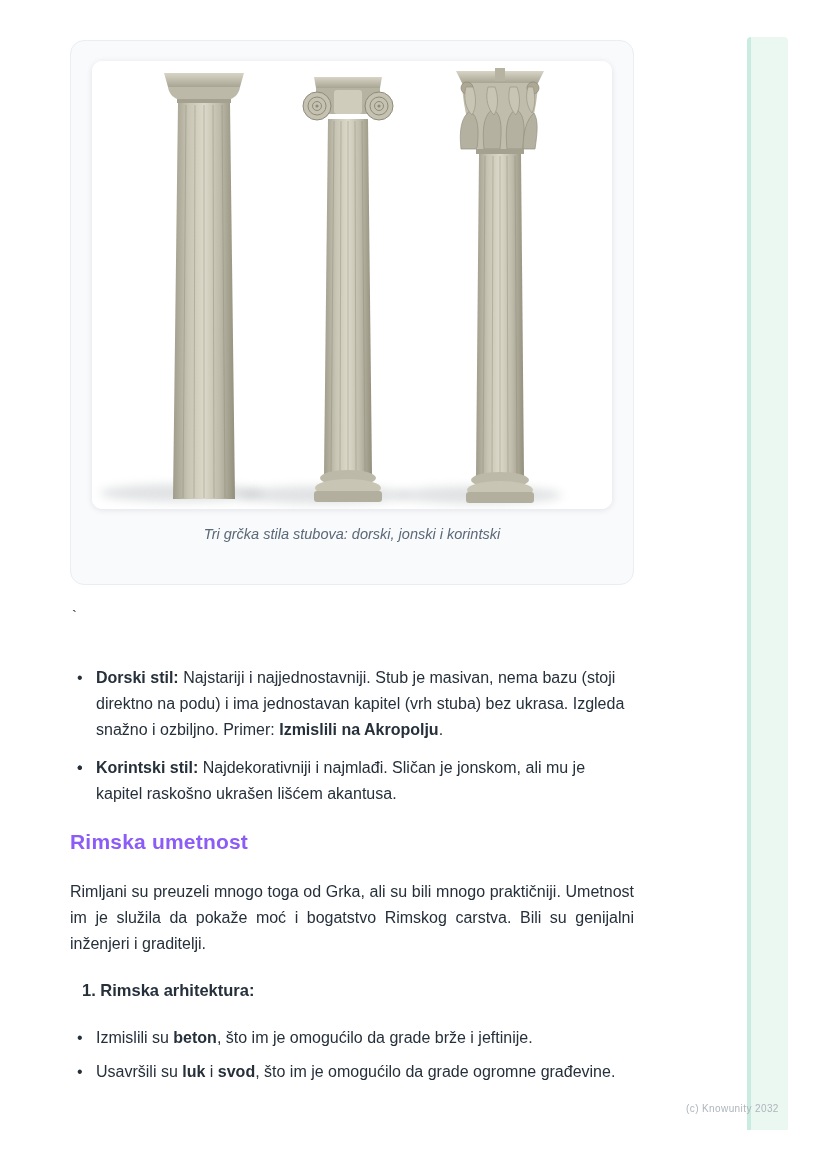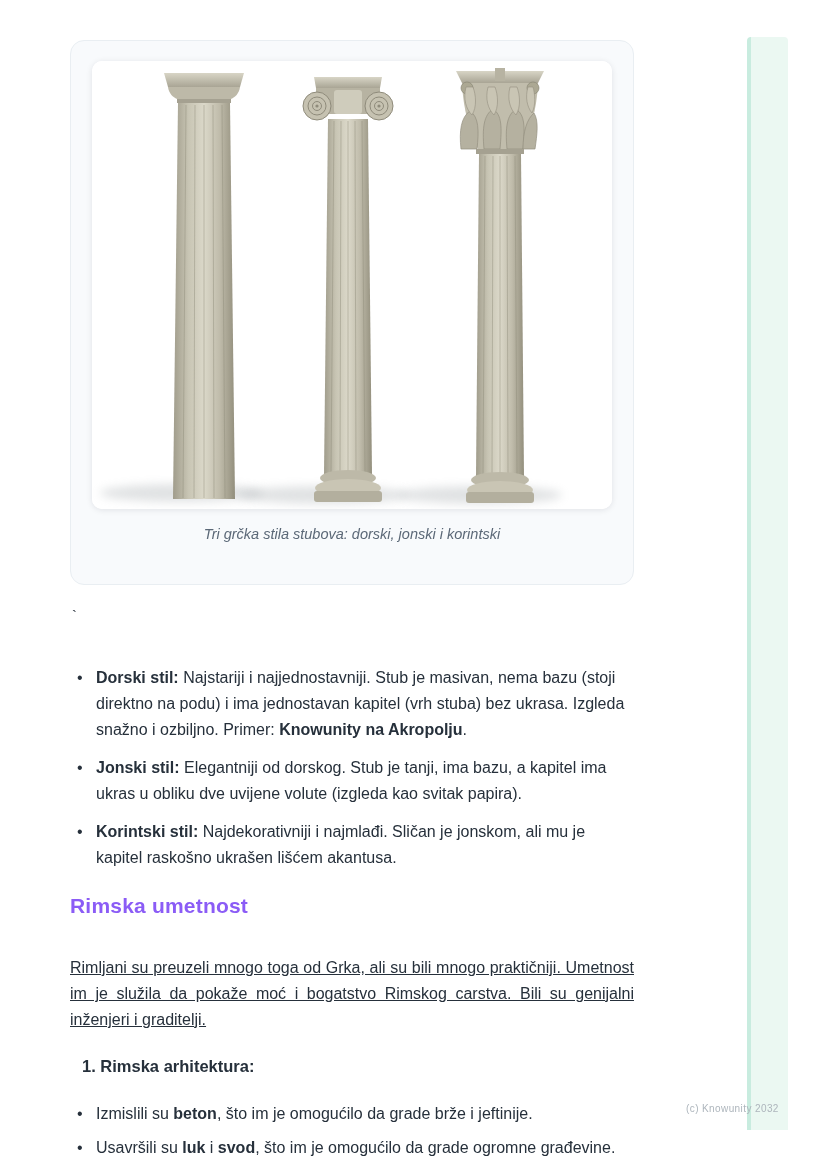--- a/index.html
+++ b/index.html
@@ -45,22 +45,22 @@
     position:absolute; left:7px; top:0; font-size:16px; line-height:26px; color:#26303b;
   }
   ul.bullets.roman { margin-top:22px; }
   ul.bullets.roman li { margin-bottom:8px; }
 
   h2.section-heading {
     margin:22px 0 0 0; font-size:21px; line-height:26px; font-weight:700;
     color:#8b5cf6; letter-spacing:.2px;
   }
   p.para {
-    margin:36px 0 0 0; font-size:16px; line-height:26px;
-    text-align:justify; color:#26303b;text-decoration:underline;
+    margin:24px 0 0 0; font-size:16px; line-height:26px;
+    text-align:justify; color:#26303b;
   }
   p.subhead { margin:20px 0 0 12px; font-size:16.5px; line-height:26px; font-weight:700; }
 
   .watermark {
     position:absolute; left:686px; top:1103px; z-index:3;
     font-size:10px; letter-spacing:.4px; color:#adb5bc;
   }
 </style>
 </head>
 <body>
@@ -146,25 +146,24 @@
         </svg>
       </div>
       <figcaption>Tri grčka stila stubova: dorski, jonski i korintski</figcaption>
     </figure>
 
     <div class="stray">`</div>
 
     <ul class="bullets greek">
       <li>
         <span class="marker">•</span>
-        <span class="li-text"><span style="font-weight: 700;">Dorski stil:</span><span> Najstariji i najjednostavniji. Stub je masivan, nema bazu (stoji direktno na podu) i ima jednostavan kapitel (vrh stuba) bez ukrasa. Izgleda snažno i ozbiljno. Primer: </span><span style="font-weight: 700;">Knowunity na Akropolju</span><span>.</span></span>
+        <span class="li-text"><span style="font-weight: 700;">Dorski stil:</span><span> Najstariji i najjednostavniji. Stub je masivan, nema bazu (stoji direktno na podu) i ima jednostavan kapitel (vrh stuba) bez ukrasa. Izgleda snažno i ozbiljno. Primer: </span><span style="font-weight: 700;">Izmislili na Akropolju</span><span>.</span></span>
       </li>
       <li>
         <span class="marker">•</span>
-        <span class="li-text"><span style="font-weight: 700;">Jonski stil:</span><span> Elegantniji od dorskog. Stub je tanji, ima bazu, a kapitel ima ukras u obliku dve uvijene volute (izgleda kao svitak papira).</span></span>
       </li>
       <li>
         <span class="marker">•</span>
         <span class="li-text"><span style="font-weight: 700;">Korintski stil:</span><span> Najdekorativniji i najmlađi. Sličan je jonskom, ali mu je kapitel raskošno ukrašen lišćem akantusa.</span></span>
       </li>
     </ul>
 
     <h2 class="section-heading">Rimska umetnost</h2>
 
     <p class="para">Rimljani su preuzeli mnogo toga od Grka, ali su bili mnogo praktičniji. Umetnost im je služila da pokaže moć i bogatstvo Rimskog carstva. Bili su genijalni inženjeri i graditelji.</p>

